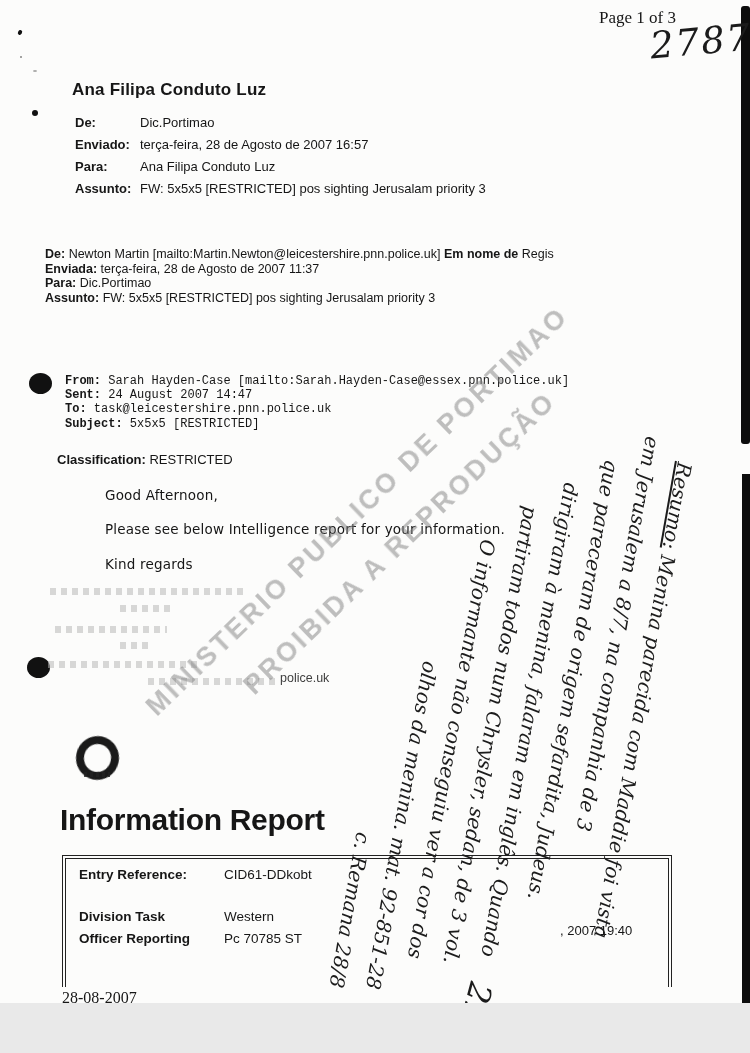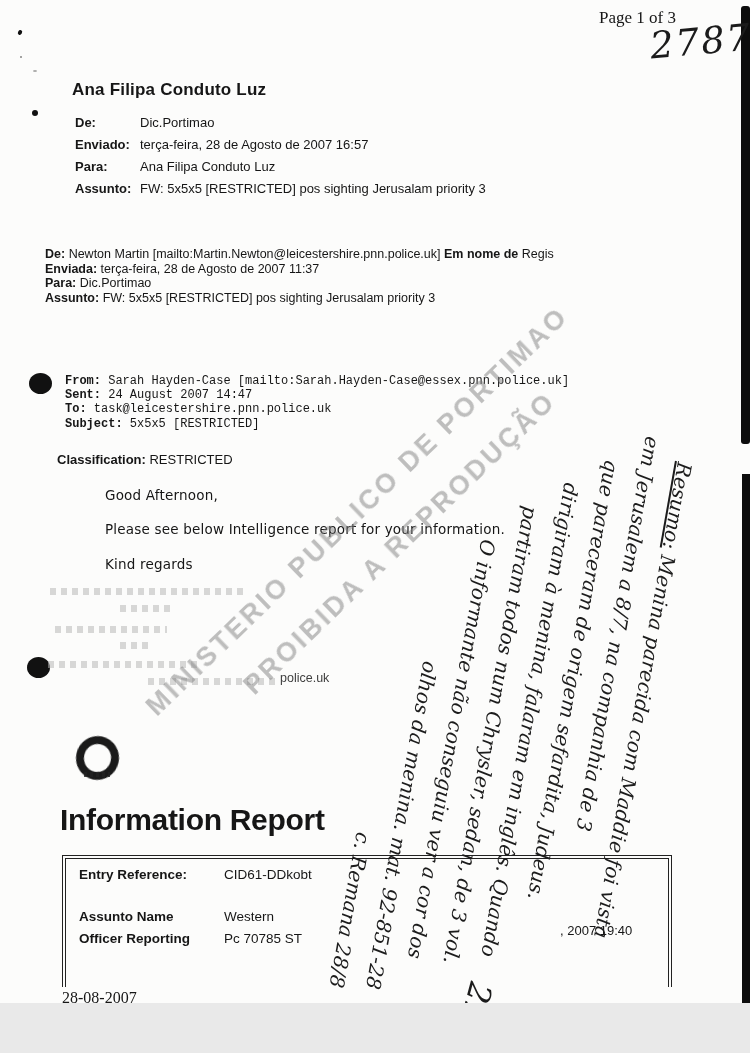--- a/index.html
+++ b/index.html
@@ -180,21 +180,21 @@
   <div class="abs wm wm2">PROIBIDA A REPRODUÇÃO</div>
 
   <div class="abs stamp"></div>
   <div class="abs stamp-speck"></div>
 
   <div class="abs report-title">Information Report</div>
 
   <div class="abs rtable">
     <span class="cell-lbl r1">Entry Reference:</span>
     <span class="cell-val r1">CID61-DDkobt</span>
-    <span class="cell-lbl r2">Assunto Name</span>
+    <span class="cell-lbl r2">Division Task</span>
     <span class="cell-val r2">Western</span>
     <span class="cell-lbl r3">Officer Reporting</span>
     <span class="cell-val r3">Pc 70785 ST</span>
   </div>
 
   <div class="abs report-date">28-08-2007</div>
   <div class="abs timestamp">, 2007 19:40</div>
 
   <div class="abs hand">
     <div class="ln" style="padding-left:20px"><span class="u">Resumo:</span><span> Menina parecida com Maddie foi vista</span></div>

